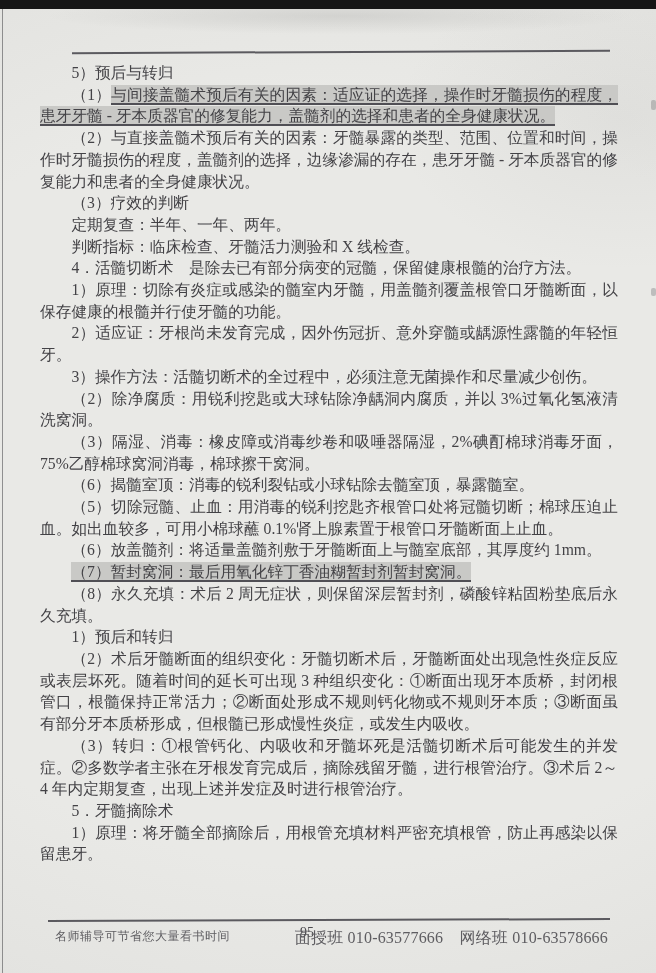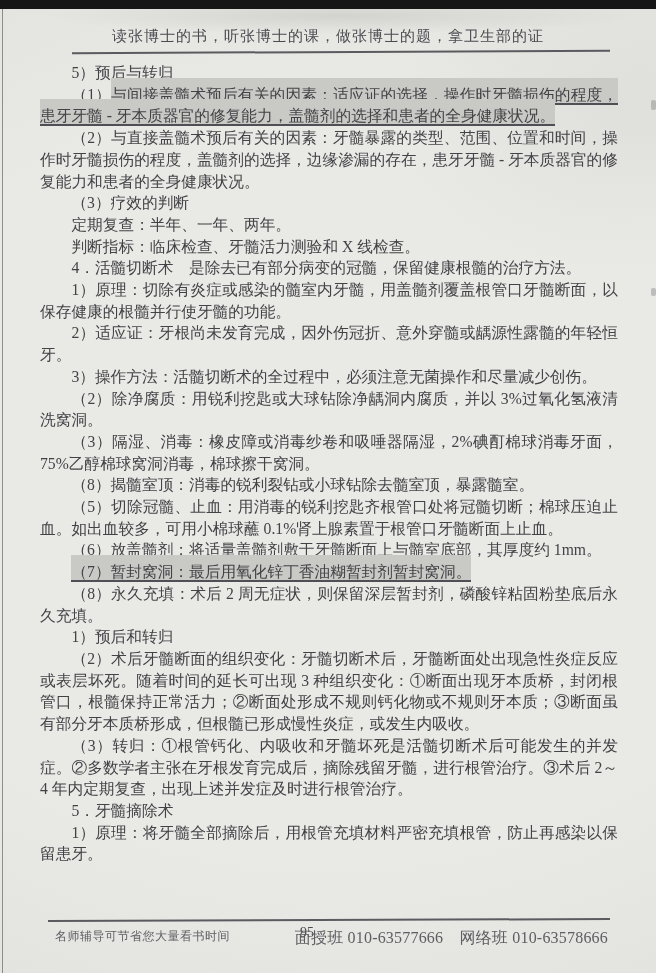--- a/index.html
+++ b/index.html
@@ -47,21 +47,21 @@
     position: absolute; top: 62px; left: 40px; width: 578px;
     font-size: 15.7px; line-height: 21.7px;
     color: #434246;
     text-align: justify;
   }
   .para { margin: 0; text-indent: 2em; }
   .seg { }
   .hl {
     background: #c9c9c6;
     border-bottom: 2px solid #504f55;
-    padding-top: 8px;
+    padding-top: 1px;
   }
   .footer-rule {
     position: absolute; top: 919px; left: 48px; width: 562px; height: 2px;
     background: #5b5a5f;
     transform: rotate(-0.2deg);
   }
   .footer-left {
     position: absolute; top: 928px; left: 55px;
     font-size: 12px; color: #5e5d61; letter-spacing: 0.5px;
   }
@@ -77,37 +77,36 @@
 </style>
 </head>
 <body>
 
 <div class="page">
   <div class="scan-top-bar"></div>
   <div class="scan-left-line"></div>
   <div class="scan-smudge-right-1"></div>
   <div class="scan-smudge-right-2"></div>
 
-  <div class="header-slogan">读张博士的书，听张博士的课，做张博士的题，拿卫生部的证</div>
   <div class="header-rule"></div>
 
   <div class="content">
       <p class="para"><span class="seg">5）预后与转归</span></p>
       <p class="para"><span class="seg">（1）</span><span class="seg hl">与间接盖髓术预后有关的因素：适应证的选择，操作时牙髓损伤的程度，患牙牙髓 - 牙本质器官的修复能力，盖髓剂的选择和患者的全身健康状况。</span></p>
       <p class="para"><span class="seg">（2）与直接盖髓术预后有关的因素：牙髓暴露的类型、范围、位置和时间，操作时牙髓损伤的程度，盖髓剂的选择，边缘渗漏的存在，患牙牙髓 - 牙本质器官的修复能力和患者的全身健康状况。</span></p>
       <p class="para"><span class="seg">（3）疗效的判断</span></p>
       <p class="para"><span class="seg">定期复查：半年、一年、两年。</span></p>
       <p class="para"><span class="seg">判断指标：临床检查、牙髓活力测验和 X 线检查。</span></p>
       <p class="para"><span class="seg">4．活髓切断术　是除去已有部分病变的冠髓，保留健康根髓的治疗方法。</span></p>
       <p class="para"><span class="seg">1）原理：切除有炎症或感染的髓室内牙髓，用盖髓剂覆盖根管口牙髓断面，以保存健康的根髓并行使牙髓的功能。</span></p>
       <p class="para"><span class="seg">2）适应证：牙根尚未发育完成，因外伤冠折、意外穿髓或龋源性露髓的年轻恒牙。</span></p>
       <p class="para"><span class="seg">3）操作方法：活髓切断术的全过程中，必须注意无菌操作和尽量减少创伤。</span></p>
       <p class="para"><span class="seg">（2）除净腐质：用锐利挖匙或大球钻除净龋洞内腐质，并以 3%过氧化氢液清洗窝洞。</span></p>
       <p class="para"><span class="seg">（3）隔湿、消毒：橡皮障或消毒纱卷和吸唾器隔湿，2%碘酊棉球消毒牙面，75%乙醇棉球窝洞消毒，棉球擦干窝洞。</span></p>
-      <p class="para"><span class="seg">（8）揭髓室顶：消毒的锐利裂钻或小球钻除去髓室顶，暴露髓室。</span></p>
+      <p class="para"><span class="seg">（6）揭髓室顶：消毒的锐利裂钻或小球钻除去髓室顶，暴露髓室。</span></p>
       <p class="para"><span class="seg">（5）切除冠髓、止血：用消毒的锐利挖匙齐根管口处将冠髓切断；棉球压迫止血。如出血较多，可用小棉球蘸 0.1%肾上腺素置于根管口牙髓断面上止血。</span></p>
       <p class="para"><span class="seg">（6）放盖髓剂：将适量盖髓剂敷于牙髓断面上与髓室底部，其厚度约 1mm。</span></p>
       <p class="para"><span class="seg hl">（7）暂封窝洞：最后用氧化锌丁香油糊暂封剂暂封窝洞。</span></p>
       <p class="para"><span class="seg">（8）永久充填：术后 2 周无症状，则保留深层暂封剂，磷酸锌粘固粉垫底后永久充填。</span></p>
       <p class="para"><span class="seg">1）预后和转归</span></p>
       <p class="para"><span class="seg">（2）术后牙髓断面的组织变化：牙髓切断术后，牙髓断面处出现急性炎症反应或表层坏死。随着时间的延长可出现 3 种组织变化：①断面出现牙本质桥，封闭根管口，根髓保持正常活力；②断面处形成不规则钙化物或不规则牙本质；③断面虽有部分牙本质桥形成，但根髓已形成慢性炎症，或发生内吸收。</span></p>
       <p class="para"><span class="seg">（3）转归：①根管钙化、内吸收和牙髓坏死是活髓切断术后可能发生的并发症。②多数学者主张在牙根发育完成后，摘除残留牙髓，进行根管治疗。③术后 2～4 年内定期复查，出现上述并发症及时进行根管治疗。</span></p>
       <p class="para"><span class="seg">5．牙髓摘除术</span></p>
       <p class="para"><span class="seg">1）原理：将牙髓全部摘除后，用根管充填材料严密充填根管，防止再感染以保留患牙。</span></p>
     </div>

